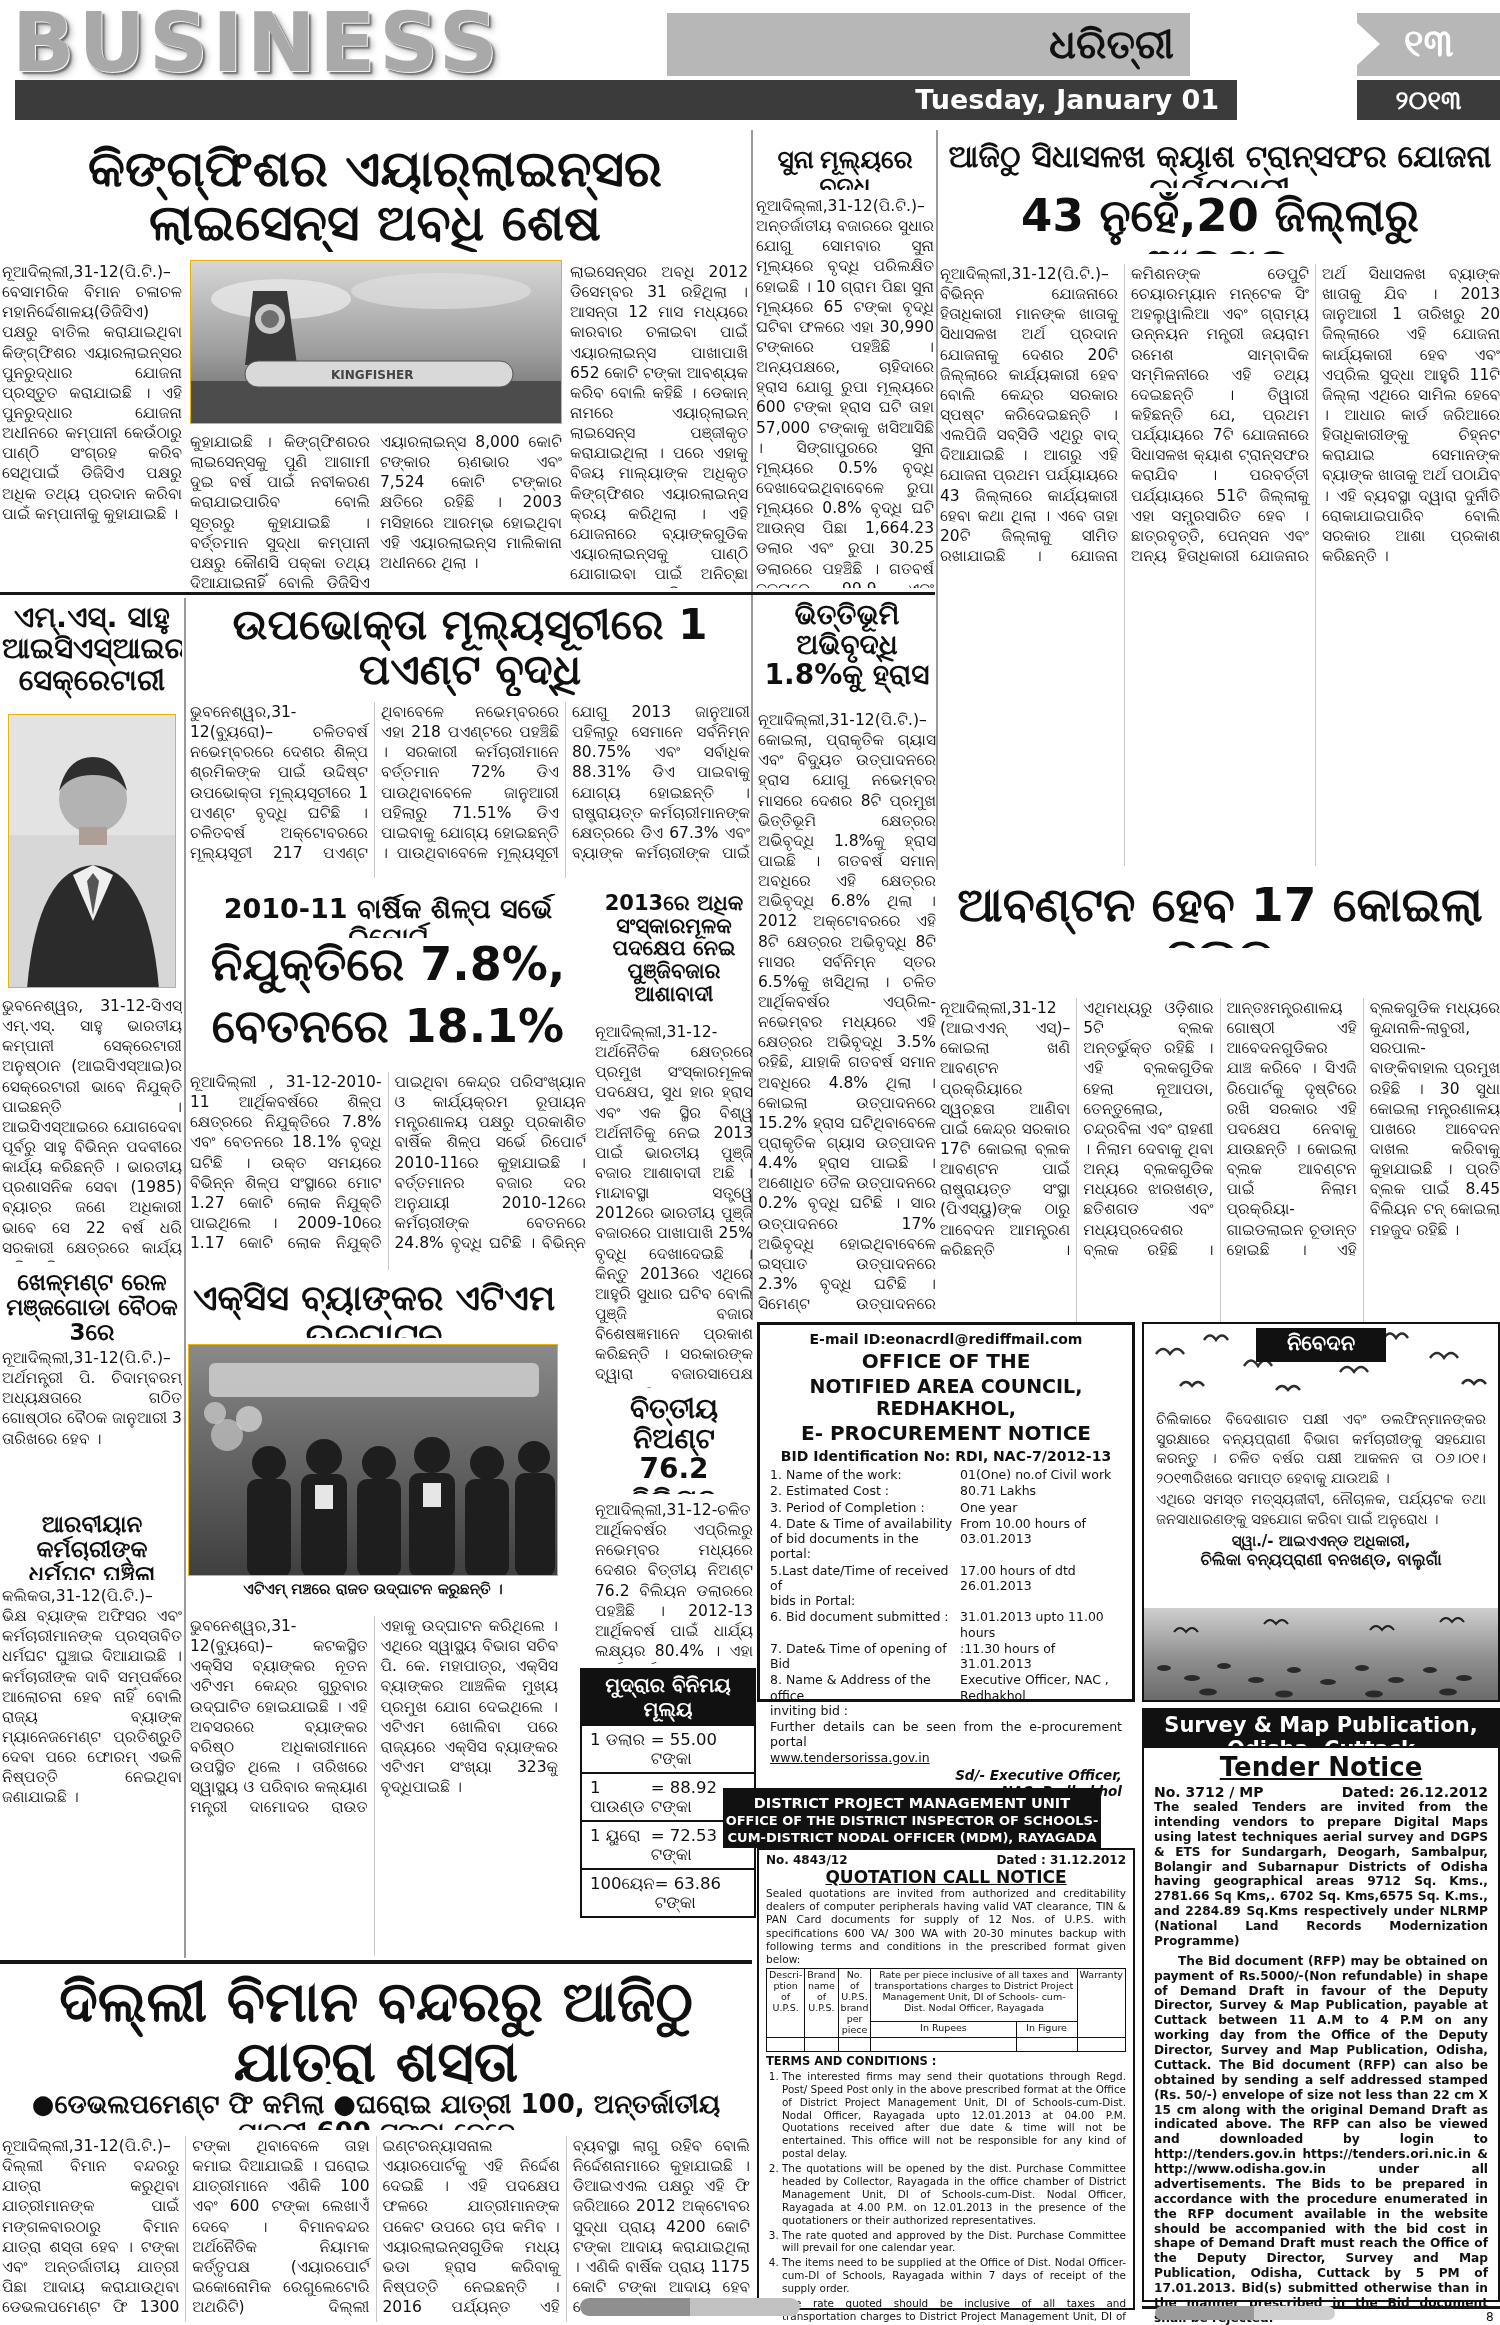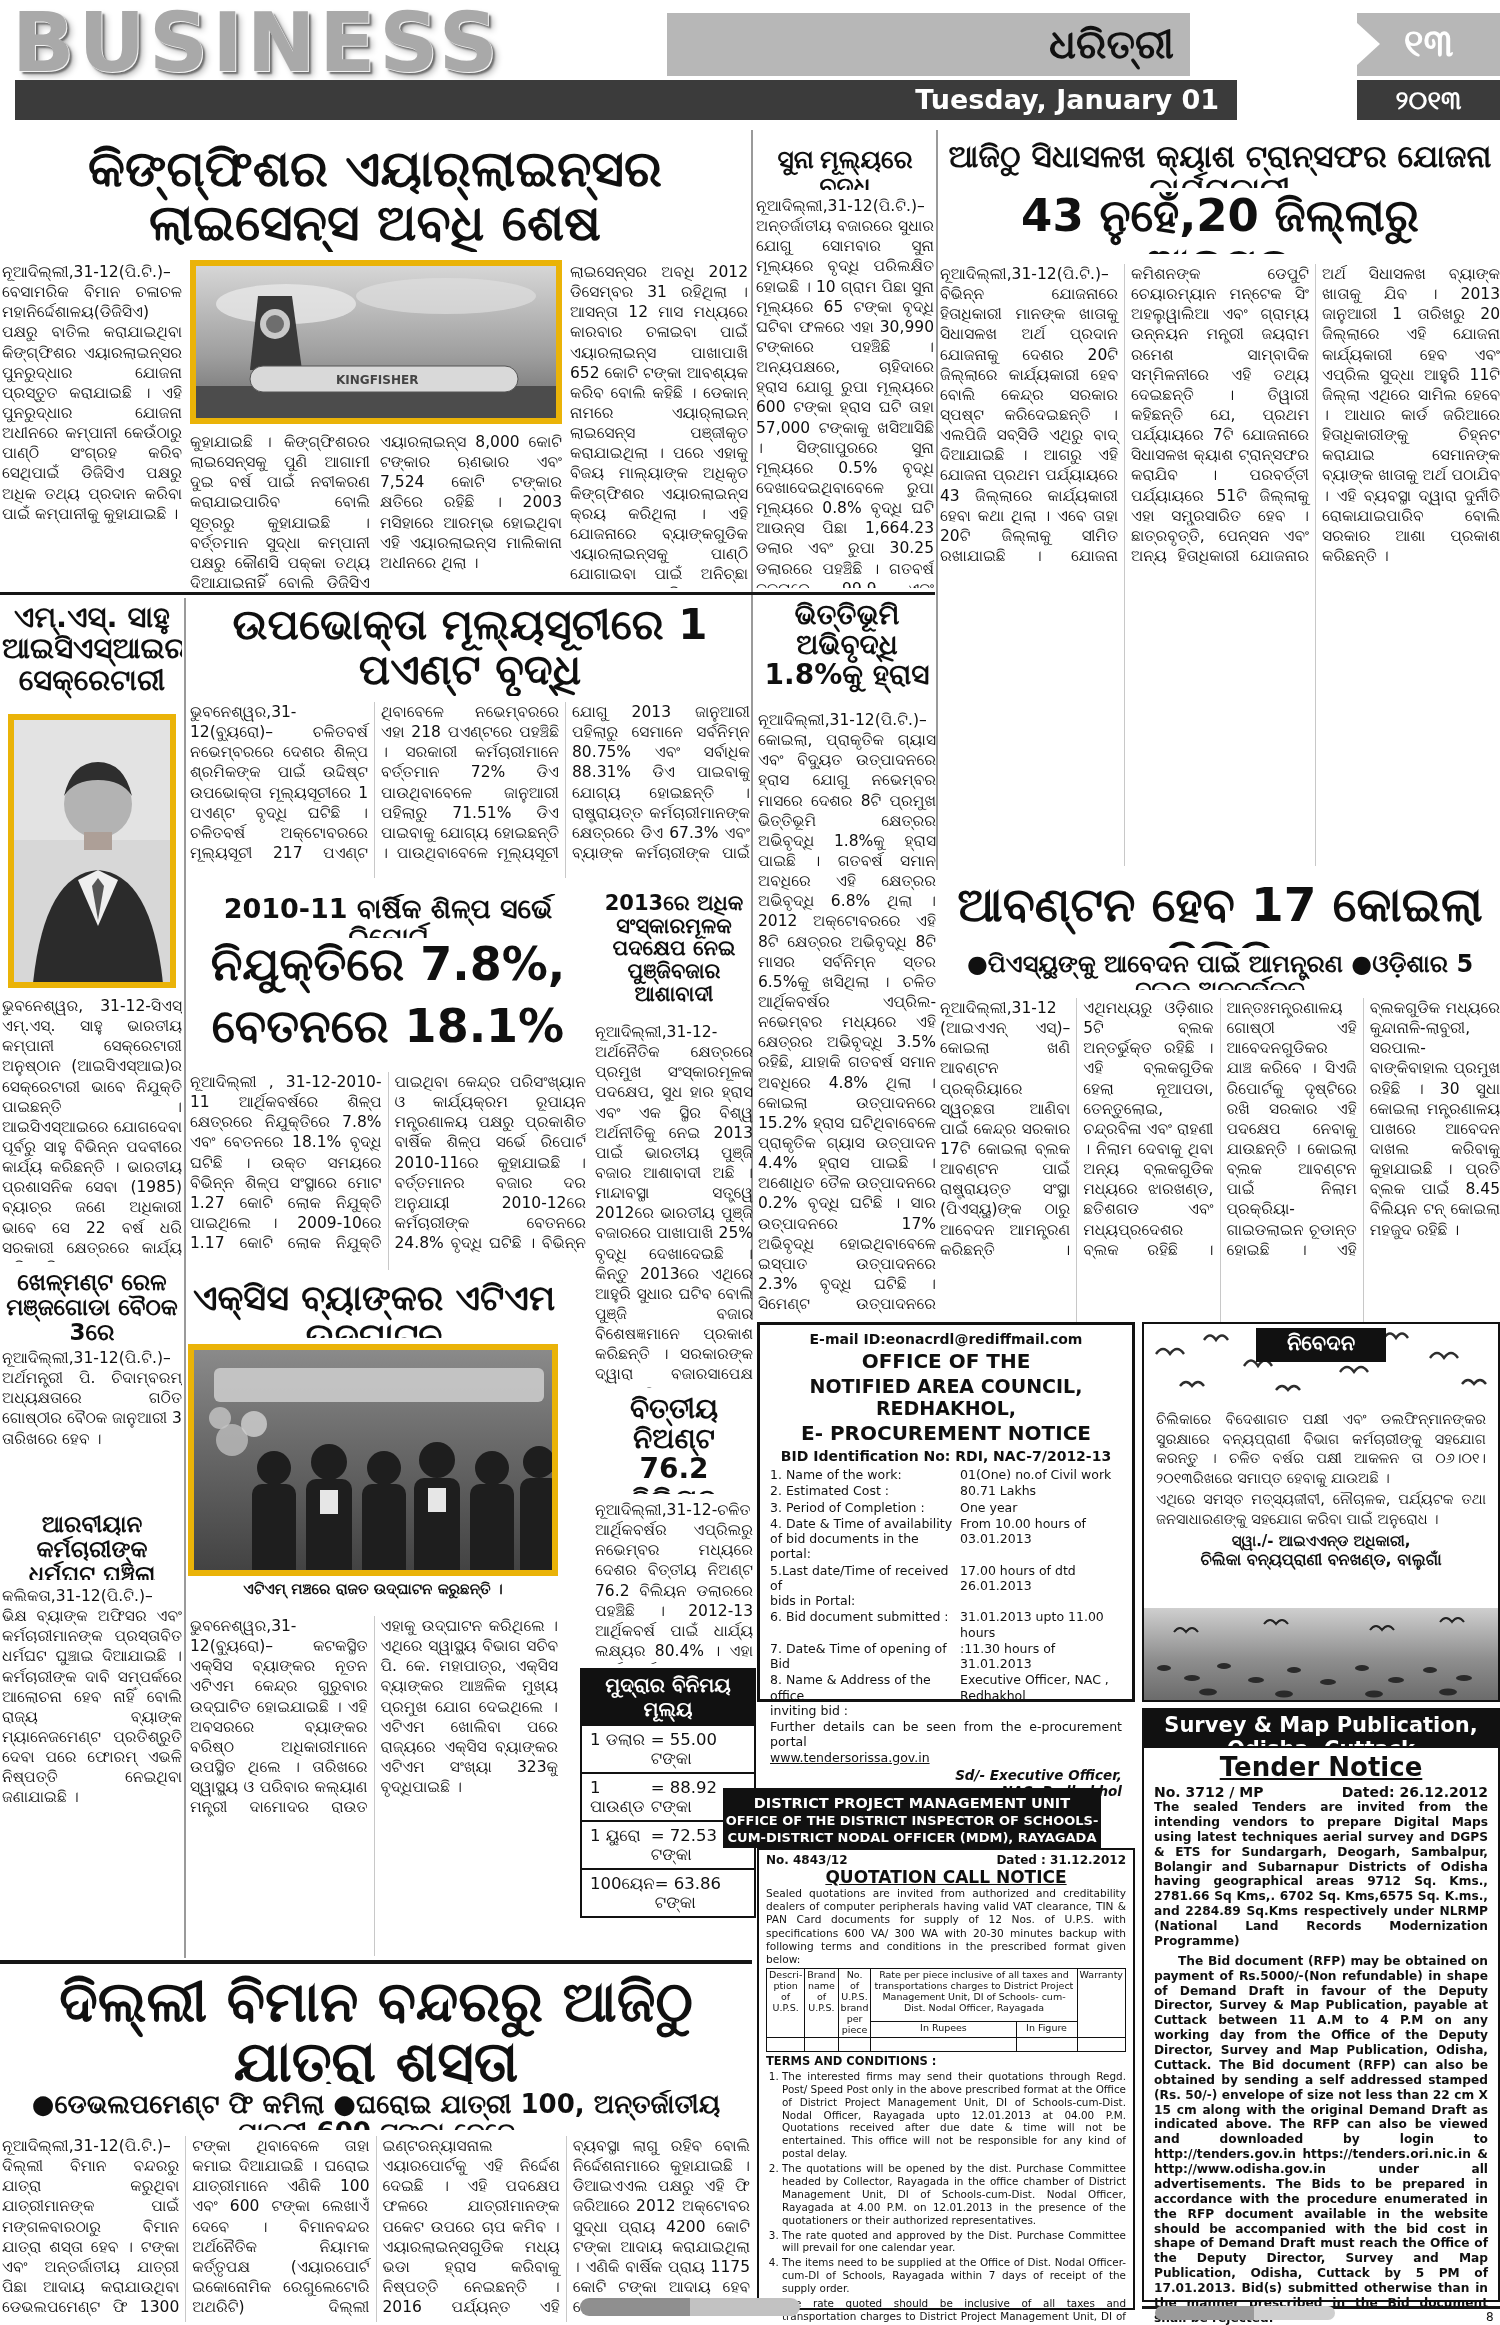--- a/index.html
+++ b/index.html
@@ -11,21 +11,21 @@
   .b{font-weight:bold;}
   .i{font-style:italic;}
   .pre{white-space:pre-line;}
   .hl{font-weight:bold;text-align:center;line-height:1.08;overflow:hidden;}
   .body-sm{font-size:15.5px;line-height:1.3;}
   .cols2{column-count:2;column-gap:13px;column-rule:1px solid #c8c8c8;}
   .cols3{column-count:3;column-gap:13px;column-rule:1px solid #c8c8c8;}
   .cols4{column-count:4;column-gap:13px;column-rule:1px solid #c8c8c8;}
   .vrule{background:#9a9a9a;width:2px;}
   .hrule{background:#161616;}
-  .photo{border:6px solid #eab308;overflow:hidden;}
+  .photo{border:1px solid #eab308;overflow:hidden;}
   
   .mast-business{font-size:82px;font-weight:bold;letter-spacing:4px;color:#a9a9a9;
      text-shadow:1px 1px 0 #f2f2f2,3px 3px 2px #6f6f6f,5px 5px 6px #bdbdbd;line-height:1;}
   .brandbox{background:#b7b7b7;}
   .pagebox{background:#b7b7b7;}
   .notch{width:0;height:0;border-top:22px solid transparent;border-bottom:22px solid transparent;border-left:24px solid #fff;}
   .datebar{background:#3b3b3b;color:#fff;}
   
   .noticebox{border:3px solid #111;background:#fff;}
   .noticebox2{border:2px solid #111;background:#fff;}
@@ -136,21 +136,20 @@
 
   <div class="abs hl" style="left:595px;top:892px;width:158px;height:126px;font-size:21px;">2013ରେ ଅଧିକ ସଂସ୍କାରମୂଳକ ପଦକ୍ଷେପ ନେଇ ପୁଞ୍ଜିବଜାର ଆଶାବାଦୀ</div>
   <div class="abs j body-sm" style="left:595px;top:1022px;width:158px;height:366px;">ନୂଆଦିଲ୍ଲୀ,31-12-ଅର୍ଥନୈତିକ କ୍ଷେତ୍ରରେ ପ୍ରମୁଖ ସଂସ୍କାରମୂଳକ ପଦକ୍ଷେପ, ସୁଧ ହାର ହ୍ରାସ ଏବଂ ଏକ ସ୍ଥିର ବିଶ୍ୱ ଅର୍ଥନୀତିକୁ ନେଇ 2013 ପାଇଁ ଭାରତୀୟ ପୁଞ୍ଜି ବଜାର ଆଶାବାଦୀ ଅଛି । ମାନ୍ଦାବସ୍ଥା ସତ୍ତ୍ୱେ 2012ରେ ଭାରତୀୟ ପୁଞ୍ଜି ବଜାରରେ ପାଖାପାଖି 25% ବୃଦ୍ଧି ଦେଖାଦେଇଛି । କିନ୍ତୁ 2013ରେ ଏଥିରେ ଆହୁରି ସୁଧାର ଘଟିବ ବୋଲି ପୁଞ୍ଜି ବଜାର ବିଶେଷଜ୍ଞମାନେ ପ୍ରକାଶ କରିଛନ୍ତି । ସରକାରଙ୍କ ଦ୍ୱାରା ବଜାରସାପେକ୍ଷ ମୁଦ୍ରାନୀତି ପଦକ୍ଷେପ, ରିଜର୍ଭ ବ୍ୟାଙ୍କ ଅଫ୍ ଇଣ୍ଡିଆ(ଆର୍‌ବିଆଇ) ଏବଂ ବଜାର ନିୟାମକ ସେବି ପକ୍ଷରୁ ସଂସ୍କାରମୂଳକ ପଦକ୍ଷେପକୁ ନେଇ ଭାରତୀୟ ପୁଞ୍ଜି ବଜାର ଆଶାବାଦୀ ଥିବା ଏମାପେ ପ୍ରକାଶ କରିଛନ୍ତି ।</div>
   <div class="abs hl" style="left:595px;top:1394px;width:158px;height:100px;font-size:28px;">ବିତ୍ତୀୟ ନିଅଣ୍ଟ 76.2 ବିଲିୟନ ଡଲାର</div>
   <div class="abs j body-sm" style="left:595px;top:1500px;width:158px;height:164px;">ନୂଆଦିଲ୍ଲୀ,31-12-ଚଳିତ ଆର୍ଥିକବର୍ଷର ଏପ୍ରିଲରୁ ନଭେମ୍ବର ମଧ୍ୟରେ ଦେଶର ବିତ୍ତୀୟ ନିଅଣ୍ଟ 76.2 ବିଲିୟନ ଡଲାରରେ ପହଞ୍ଚିଛି । 2012-13 ଆର୍ଥିକବର୍ଷ ପାଇଁ ଧାର୍ଯ୍ୟ ଲକ୍ଷ୍ୟର 80.4% । ଏହା ଆର୍ଥିକବର୍ଷର ସମାନ ଅବଧିରେ ବଜେଟରେ ରଖାଯାଇଥିବା ଧାର୍ଯ୍ୟ ଲକ୍ଷ୍ୟର 85.6% ଥିଲା ।</div>
 
   <div class="abs hl" style="left:758px;top:600px;width:178px;height:104px;font-size:28px;">ଭିତ୍ତିଭୂମି ଅଭିବୃଦ୍ଧି 1.8%କୁ ହ୍ରାସ</div>
   <div class="abs j body-sm" style="left:758px;top:710px;width:178px;height:606px;">ନୂଆଦିଲ୍ଲୀ,31-12(ପି.ଟି.)– କୋଇଲା, ପ୍ରାକୃତିକ ଗ୍ୟାସ ଏବଂ ବିଦ୍ୟୁତ ଉତ୍ପାଦନରେ ହ୍ରାସ ଯୋଗୁ ନଭେମ୍ବର ମାସରେ ଦେଶର 8ଟି ପ୍ରମୁଖ ଭିତ୍ତିଭୂମି କ୍ଷେତ୍ରର ଅଭିବୃଦ୍ଧି 1.8%କୁ ହ୍ରାସ ପାଇଛି । ଗତବର୍ଷ ସମାନ ଅବଧିରେ ଏହି କ୍ଷେତ୍ରର ଅଭିବୃଦ୍ଧି 6.8% ଥିଲା । 2012 ଅକ୍ଟୋବରରେ ଏହି 8ଟି କ୍ଷେତ୍ରର ଅଭିବୃଦ୍ଧି 8ଟି ମାସର ସର୍ବନିମ୍ନ ସ୍ତର 6.5%କୁ ଖସିଥିଲା । ଚଳିତ ଆର୍ଥିକବର୍ଷର ଏପ୍ରିଲ-ନଭେମ୍ବର ମଧ୍ୟରେ ଏହି କ୍ଷେତ୍ରର ଅଭିବୃଦ୍ଧି 3.5% ରହିଛି, ଯାହାକି ଗତବର୍ଷ ସମାନ ଅବଧିରେ 4.8% ଥିଲା । କୋଇଲା ଉତ୍ପାଦନରେ 15.2% ହ୍ରାସ ଘଟିଥିବାବେଳେ ପ୍ରାକୃତିକ ଗ୍ୟାସ ଉତ୍ପାଦନ 4.4% ହ୍ରାସ ପାଇଛି । ଅଶୋଧିତ ତୈଳ ଉତ୍ପାଦନରେ 0.2% ବୃଦ୍ଧି ଘଟିଛି । ସାର ଉତ୍ପାଦନରେ 17% ଅଭିବୃଦ୍ଧି ହୋଇଥିବାବେଳେ ଇସ୍ପାତ ଉତ୍ପାଦନରେ 2.3% ବୃଦ୍ଧି ଘଟିଛି । ସିମେଣ୍ଟ ଉତ୍ପାଦନରେ 6.6% ଏବଂ ବିଦ୍ୟୁତ ଉତ୍ପାଦନରେ 5% ବୃଦ୍ଧି ଦେଖାଦେଇଛି ।</div>
 
   <div class="abs hl" style="left:940px;top:880px;width:560px;height:68px;font-size:47px;">ଆବଣ୍ଟନ ହେବ 17 କୋଇଲା ବ୍ଲକ</div>
-  <div class="abs hl" style="left:940px;top:952px;width:560px;height:38px;font-size:24px;">●ପିଏସ୍‌ୟୁଙ୍କୁ ଆବେଦନ ପାଇଁ ଆମନ୍ତ୍ରଣ ●ଓଡ଼ିଶାର 5 ବ୍ଲକ ଅନ୍ତର୍ଭୁକ୍ତ</div>
   <div class="abs j body-sm cols4" style="left:940px;top:998px;width:560px;height:390px;">ନୂଆଦିଲ୍ଲୀ,31-12 (ଆଇଏଏନ୍ ଏସ୍)–କୋଇଲା ଖଣି ଆବଣ୍ଟନ ପ୍ରକ୍ରିୟାରେ ସ୍ୱଚ୍ଛତା ଆଣିବା ପାଇଁ କେନ୍ଦ୍ର ସରକାର 17ଟି କୋଇଲା ବ୍ଲକ ଆବଣ୍ଟନ ପାଇଁ ରାଷ୍ଟ୍ରାୟତ୍ତ ସଂସ୍ଥା (ପିଏସ୍‌ୟୁ)ଙ୍କ ଠାରୁ ଆବେଦନ ଆମନ୍ତ୍ରଣ କରିଛନ୍ତି । ଏଥିମଧ୍ୟରୁ ଓଡ଼ିଶାର 5ଟି ବ୍ଲକ ଅନ୍ତର୍ଭୁକ୍ତ ରହିଛି । ଏହି ବ୍ଲକଗୁଡିକ ହେଲା ନୂଆପଡା, ତେନ୍ତୁଲୋଇ, ଚନ୍ଦ୍ରବିଳା ଏବଂ ରାହଣୀ । ନିଲାମ ଦେବାକୁ ଥିବା ଅନ୍ୟ ବ୍ଲକଗୁଡିକ ମଧ୍ୟରେ ଝାରଖଣ୍ଡ, ଛତିଶଗଡ ଏବଂ ମଧ୍ୟପ୍ରଦେଶର ବ୍ଲକ ରହିଛି । ଆନ୍ତଃମନ୍ତ୍ରଣାଳୟ ଗୋଷ୍ଠୀ ଏହି ଆବେଦନଗୁଡିକର ଯାଞ୍ଚ କରିବେ । ସିଏଜି ରିପୋର୍ଟକୁ ଦୃଷ୍ଟିରେ ରଖି ସରକାର ଏହି ପଦକ୍ଷେପ ନେବାକୁ ଯାଉଛନ୍ତି । କୋଇଲା ବ୍ଲକ ଆବଣ୍ଟନ ପାଇଁ ନିଲାମ ପ୍ରକ୍ରିୟା-ଗାଇଡଲାଇନ ଚୂଡାନ୍ତ ହୋଇଛି । ଏହି ବ୍ଲକଗୁଡିକ ମଧ୍ୟରେ କୁନ୍ଦାନାଳି-ଲାବୁରୀ, ସରପାଲ-ବାଙ୍କିବାହାଲ ପ୍ରମୁଖ ରହିଛି । 30 ସୁଧା କୋଇଲା ମନ୍ତ୍ରଣାଳୟ ପାଖରେ ଆବେଦନ ଦାଖଲ କରିବାକୁ କୁହାଯାଇଛି । ପ୍ରତି ବ୍ଲକ ପାଇଁ 8.45 ବିଲିୟନ ଟନ୍ କୋଇଲା ମହଜୁଦ ରହିଛି ।</div>
 
   <div class="abs hl" style="left:185px;top:1280px;width:378px;height:58px;font-size:35px;">ଏକ୍ସିସ ବ୍ୟାଙ୍କର ଏଟିଏମ ଉଦ୍‌ଘାଟନ</div>
   <div class="abs photo" style="left:188px;top:1344px;width:370px;height:232px;">
     <svg width="370" height="232" viewBox="0 0 370 232">
       <defs>
         <linearGradient id="hall" x1="0" y1="0" x2="0" y2="1">
           <stop offset="0" stop-color="#8a8a8a"></stop>
             <stop offset="0.4" stop-color="#6a6a6a"></stop>
             <stop offset="1" stop-color="#3f3f3f"></stop>

